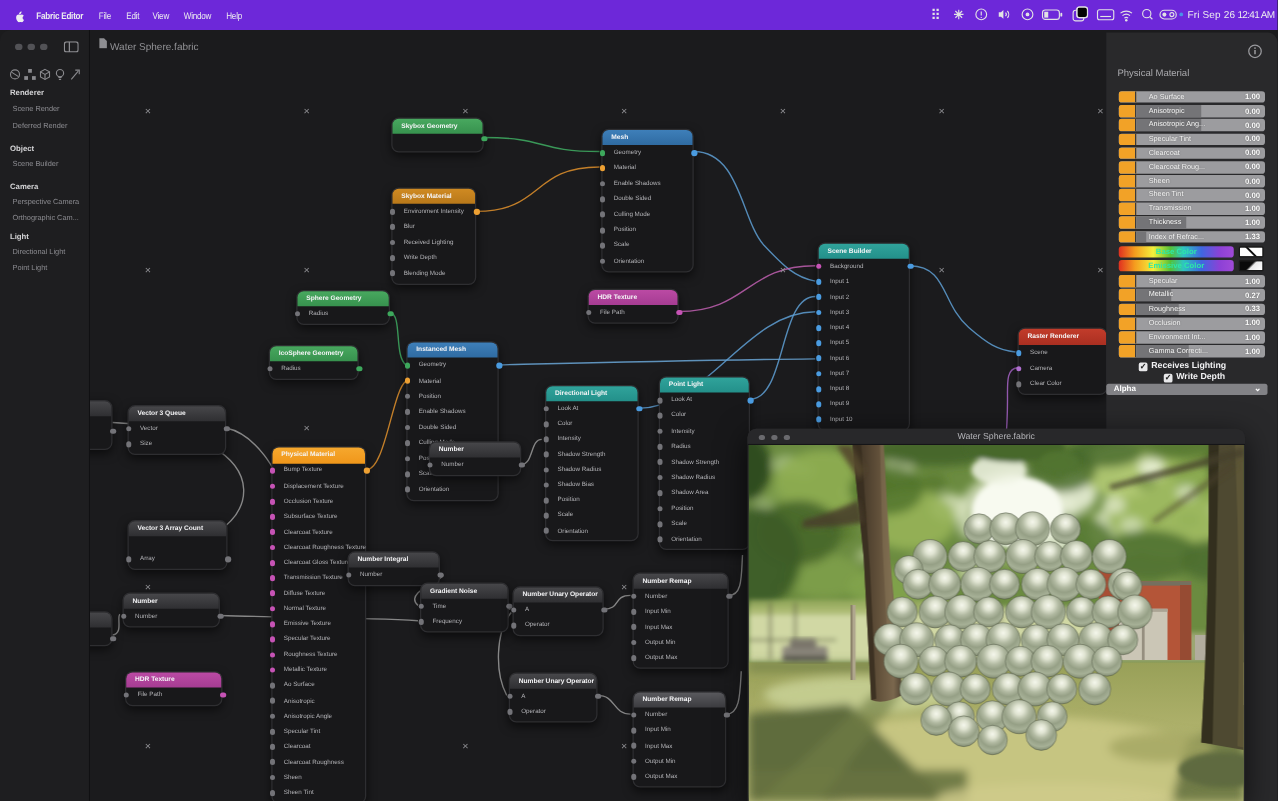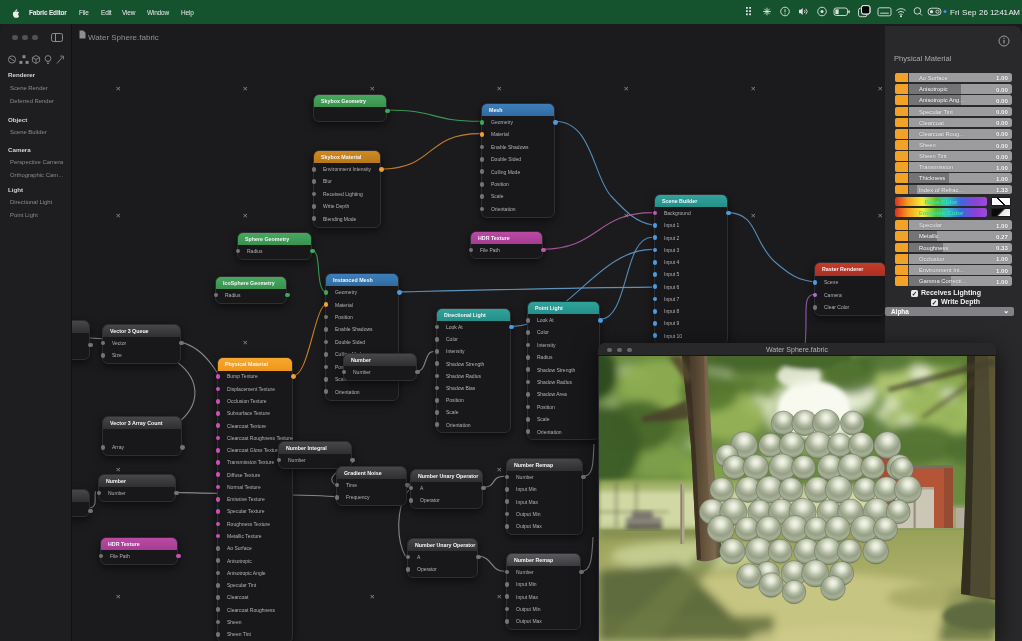--- a/index.html
+++ b/index.html
@@ -1,15 +1,15 @@
 <!DOCTYPE html>
 <html><head><meta charset="utf-8"><style>
 *{margin:0;padding:0;box-sizing:border-box}
 html,body{width:1022px;height:641px;overflow:hidden;background:#1b1b1d;font-family:"Liberation Sans",sans-serif}
-#menubar{position:absolute;left:0;top:0;width:1022px;height:24px;background:#14532d;color:#ededef;z-index:50}
+#menubar{position:absolute;left:0;top:0;width:1022px;height:24px;background:#6d28d9;color:#ededef;z-index:50}
 #menubar .mi{position:absolute;top:8px;font-size:7.6px;letter-spacing:-.2px;transform:scaleX(.85);transform-origin:left center}
 #app{position:absolute;left:0;top:0;width:1022px;height:641px}
 #sidebar{position:absolute;left:0;top:24px;width:72px;height:617px;background:#1e1e20;border-right:1px solid #101012;border-radius:9px 0 0 0;z-index:20}
 #tabtitle{position:absolute;left:88px;top:33px;font-size:8px;color:#929296;z-index:5}
 #wires{position:absolute;left:0;top:0;z-index:1}
 .node{position:absolute;background:#18181a;border:1px solid #2e2e31;border-radius:6px;box-shadow:0 3px 8px rgba(0,0,0,.55);z-index:3}
 .nh{border-radius:5px 5px 0 0;overflow:hidden}
 .nh span{display:block;font-size:5.3px;font-weight:bold;color:#f5f5f7;padding:3.2px 0 0 7px;white-space:nowrap}
 .nr{position:absolute;left:9px;font-size:5px;color:#b3b3b7;white-space:nowrap}
 .pt{position:absolute;width:4.8px;height:4.8px;border-radius:50%}

